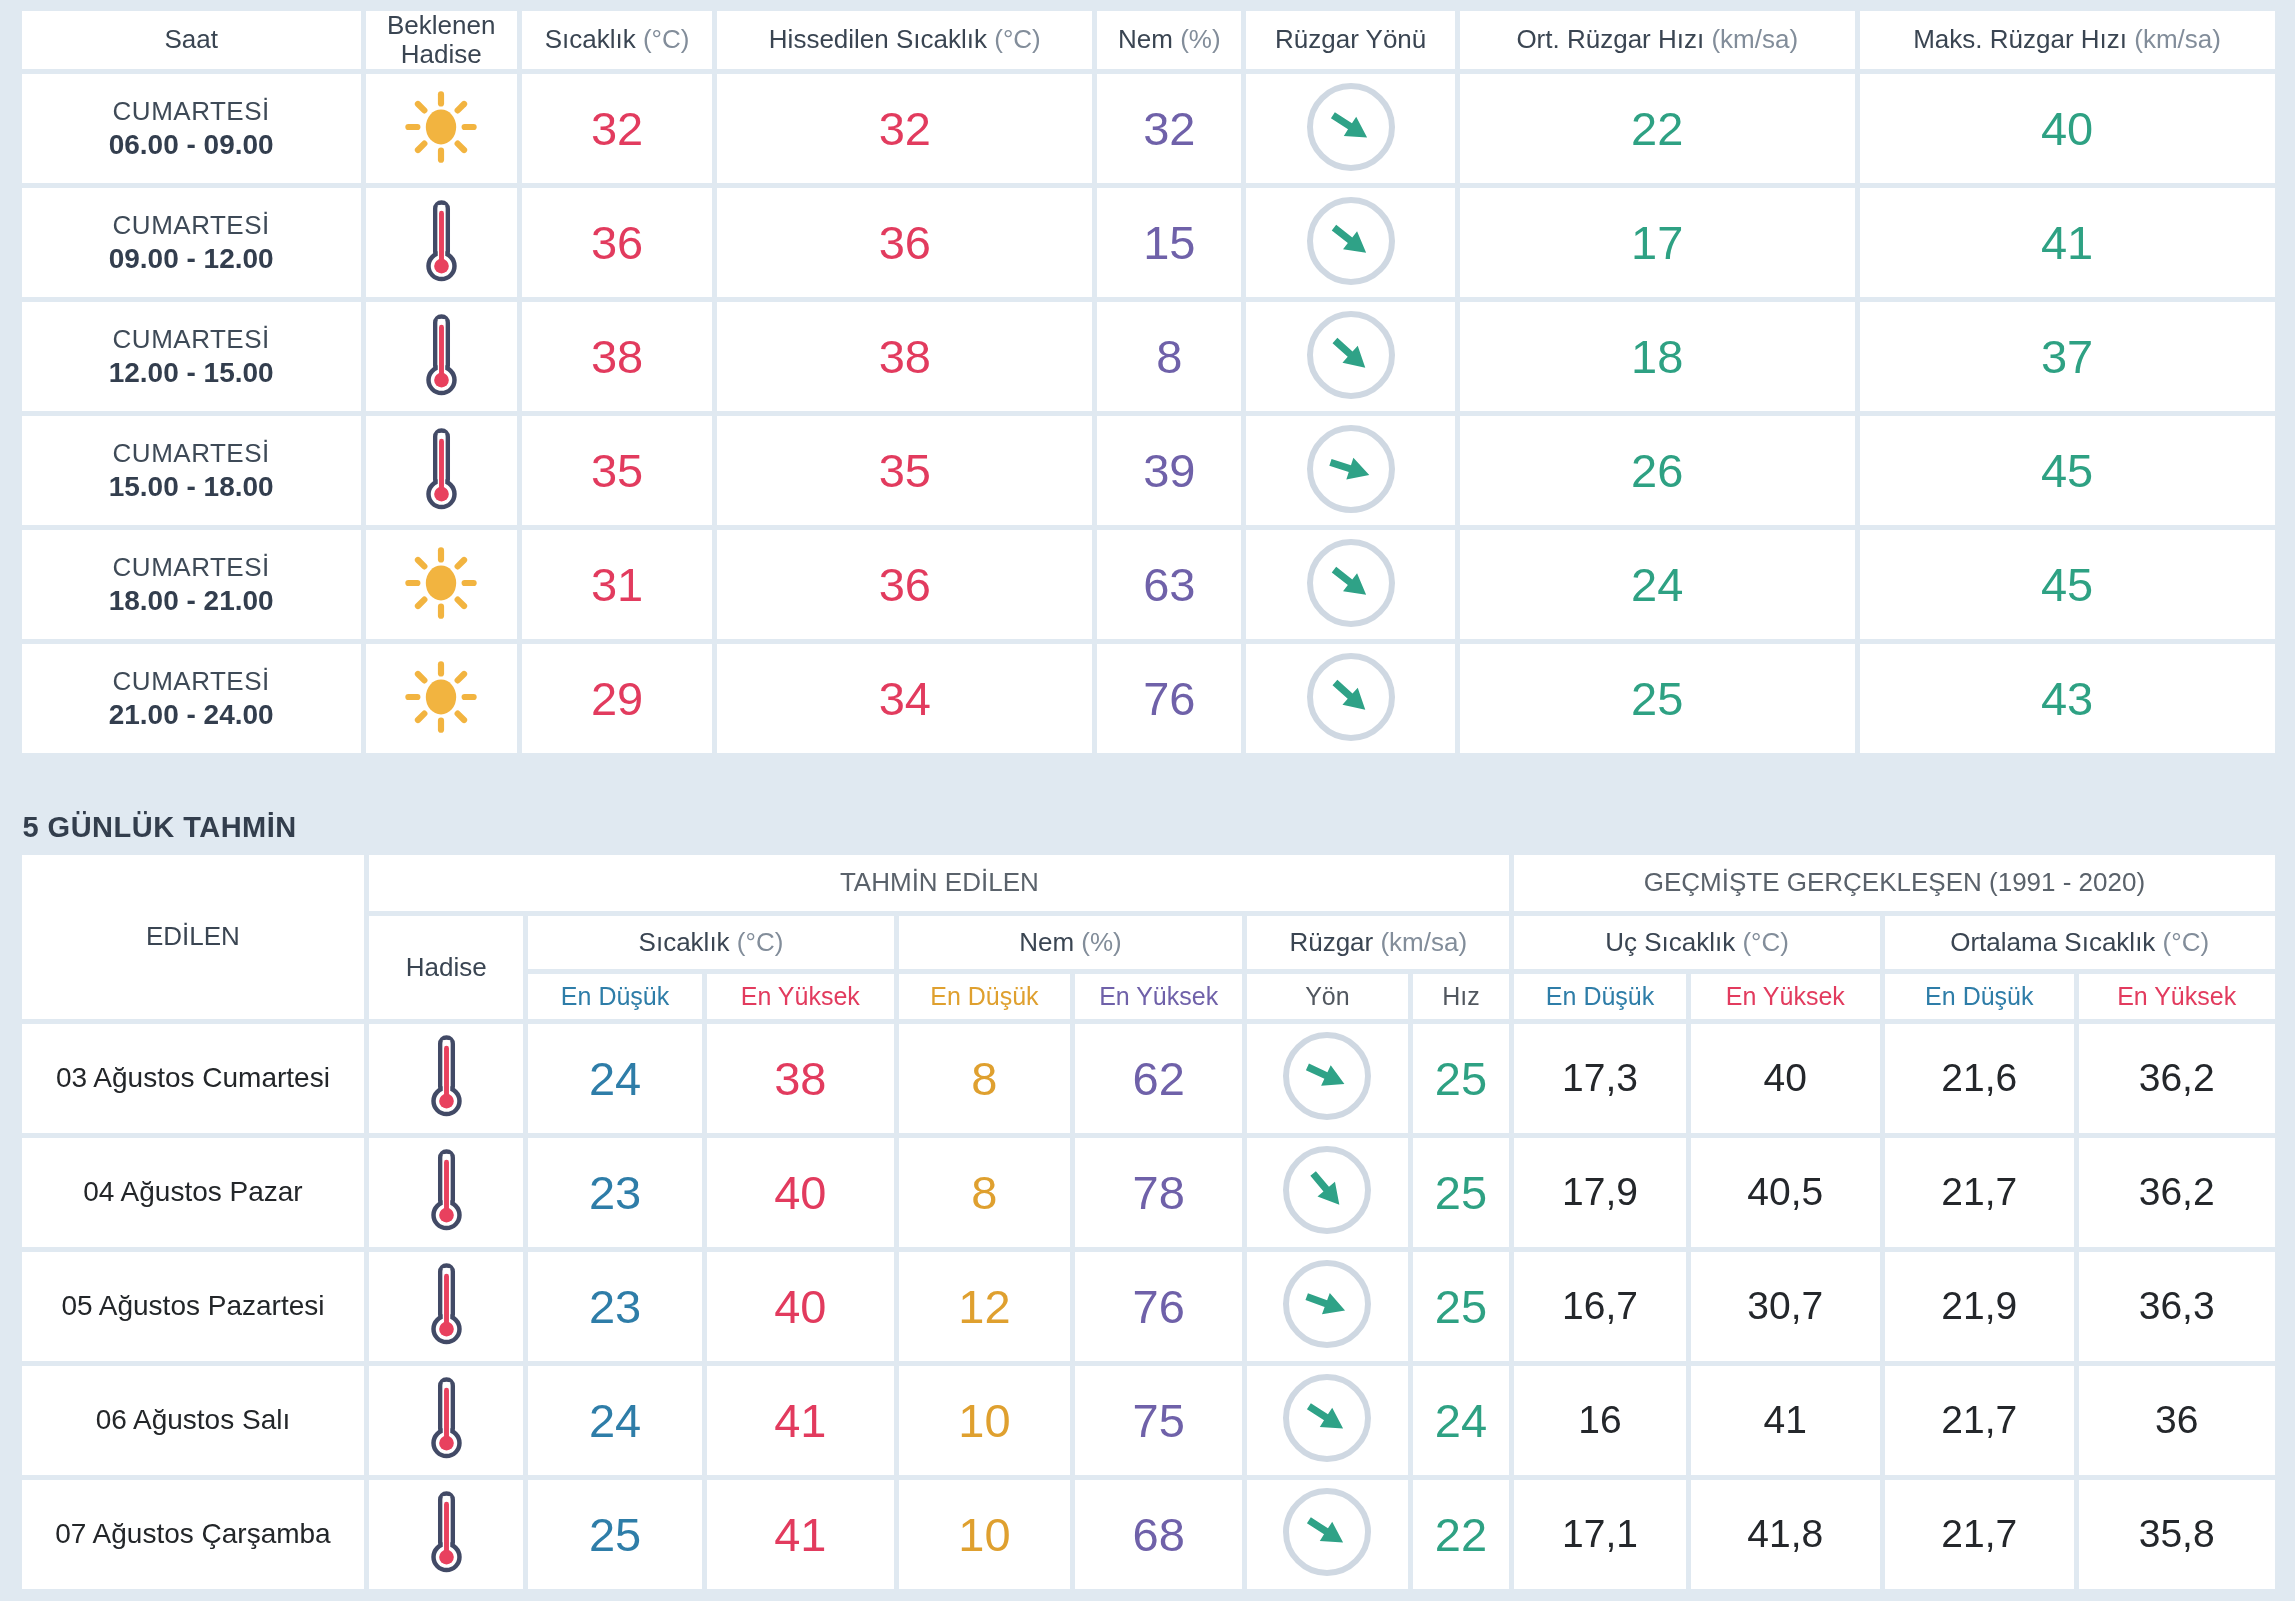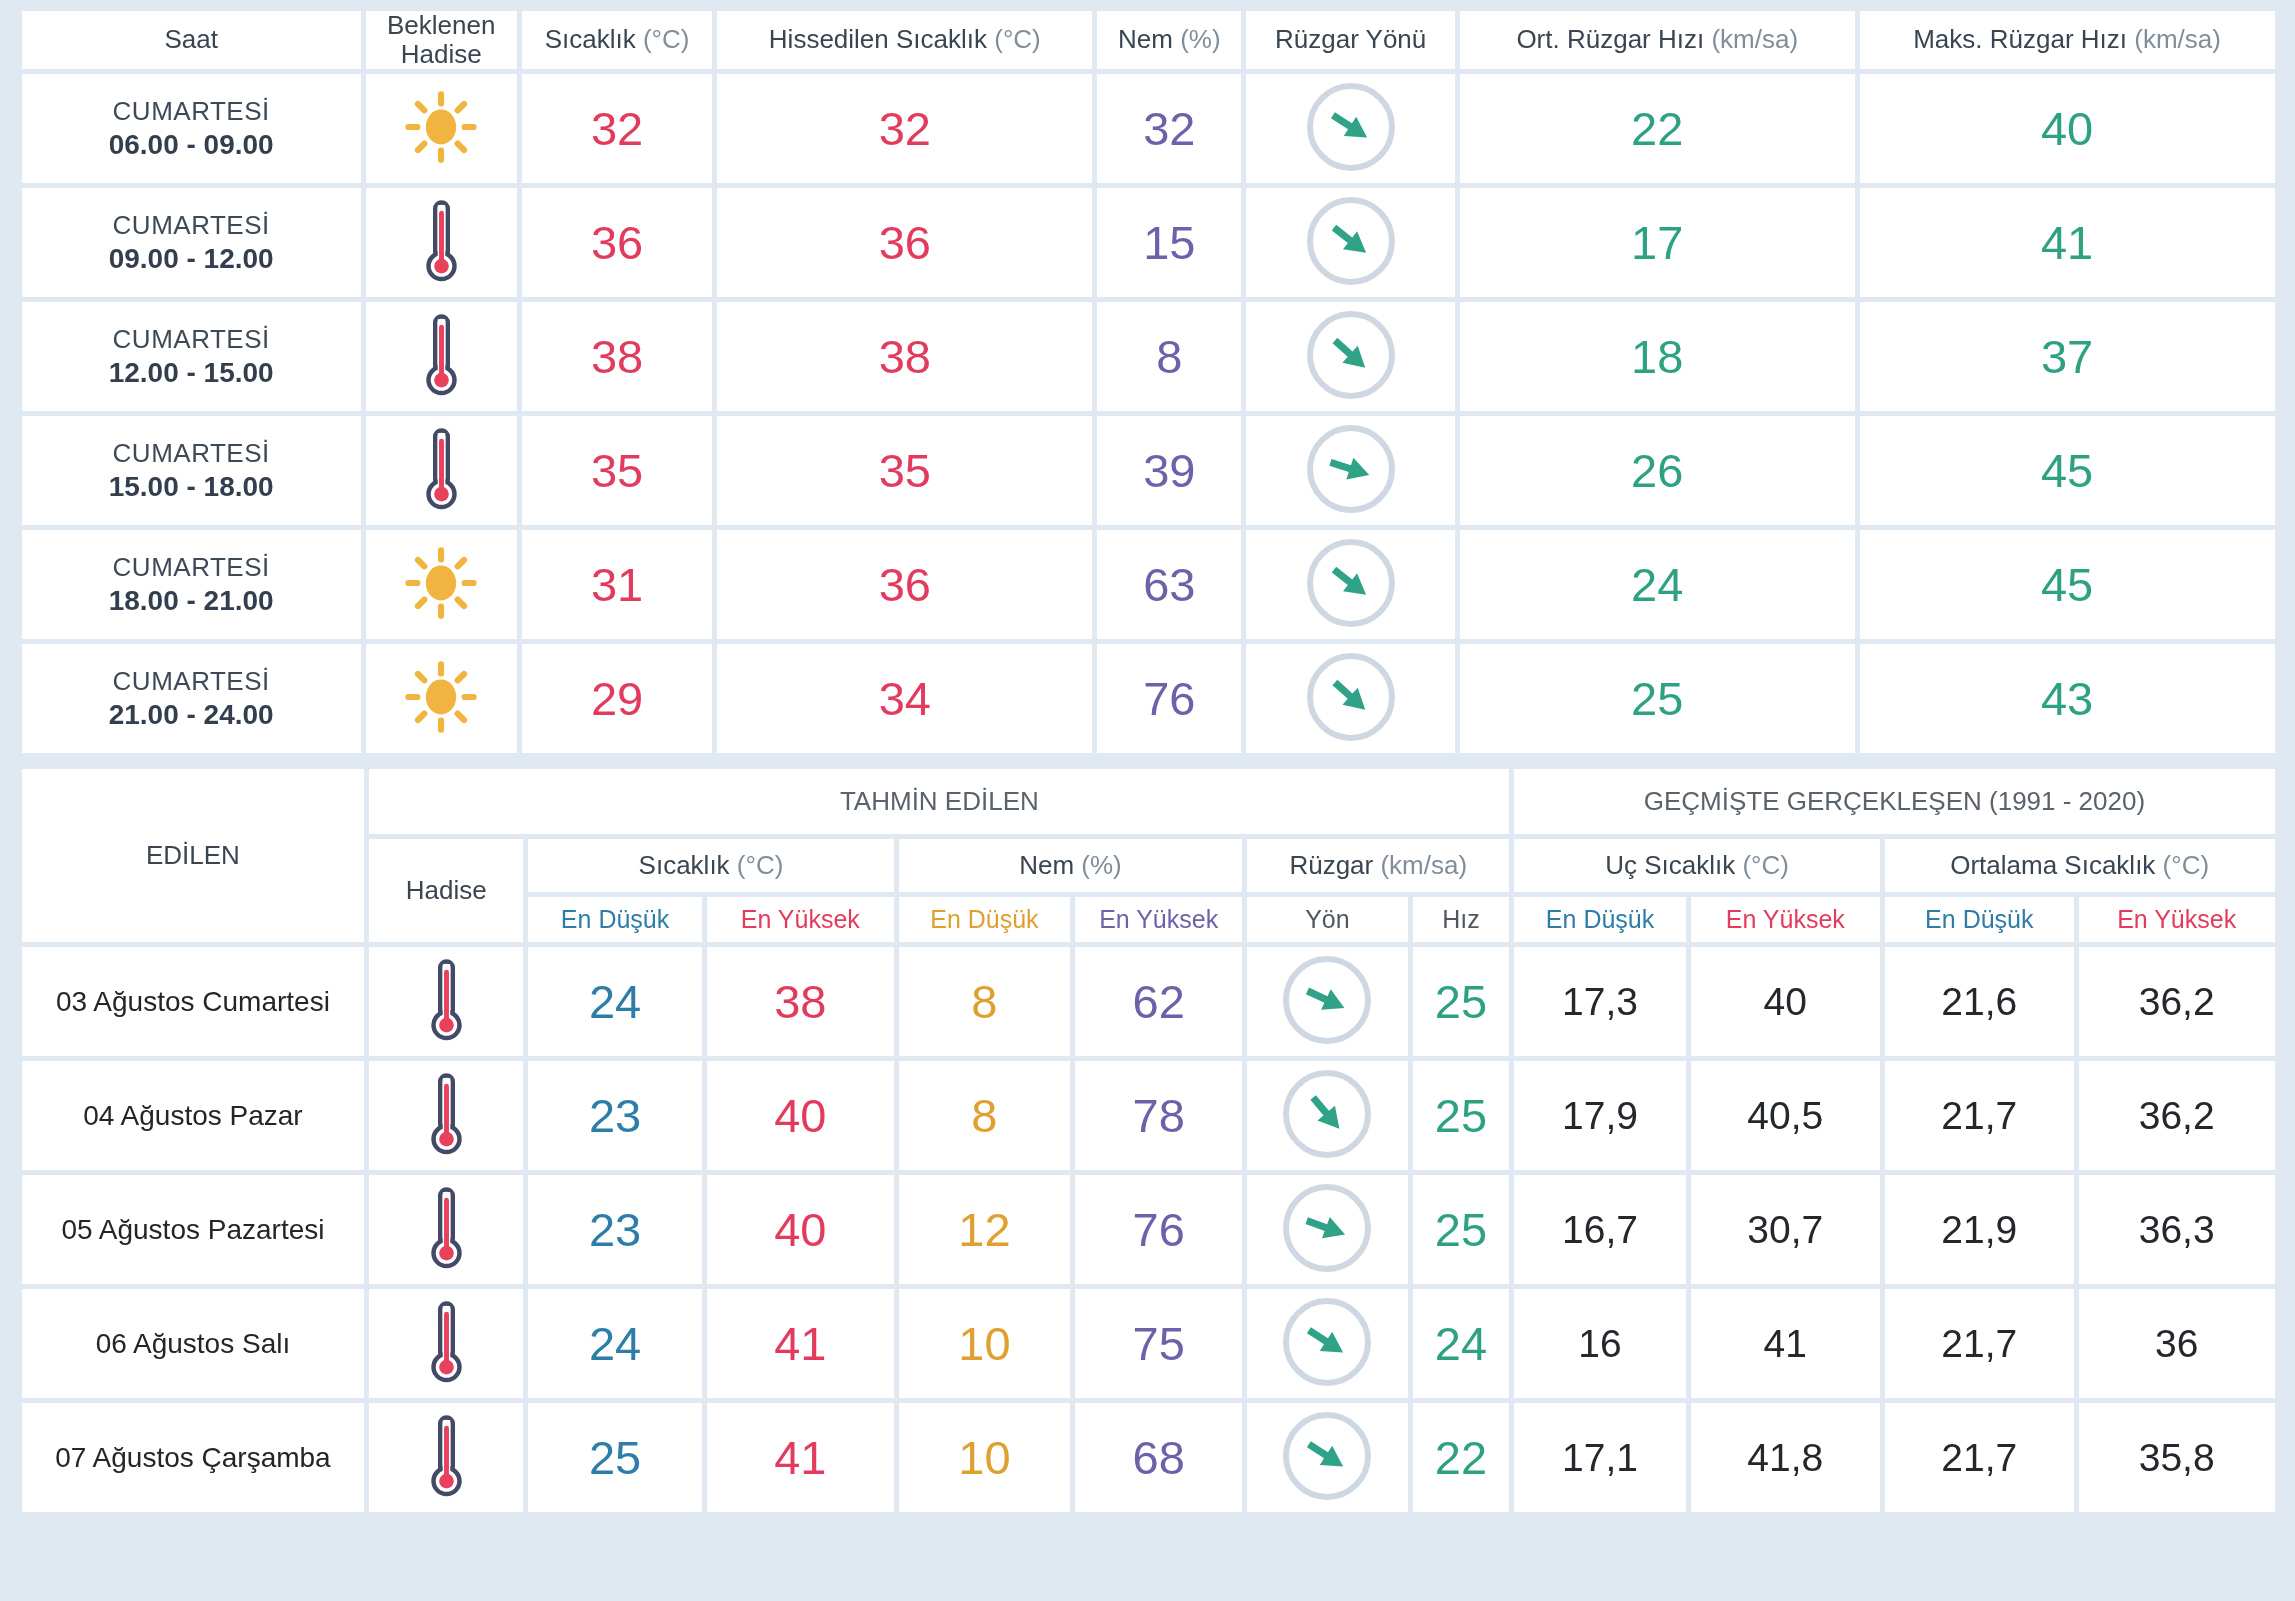--- a/index.html
+++ b/index.html
@@ -30,21 +30,21 @@
     padding:0;
     overflow:hidden;
   }
   
   th.colhead{
     font-weight:400;font-size:26px;color:#3a4552;line-height:1.12;
     height:55px;padding:3.9px 5.9px;margin-top:8px;
   }
   th.colhead .unit, th.subhead .unit{color:#828d9a;font-weight:400;}
   th.grouphead{
-    font-weight:400;font-size:26px;color:#5a626b;height:65px;
+    font-weight:400;font-size:26px;color:#5a626b;height:56px;
   }
   th.subhead{
     font-weight:400;font-size:26px;color:#3a4552;height:53px;
   }
   th.minmax{
     font-weight:400;font-size:25px;height:45px;
   }
   
   tr.datarow td{height:109px;}
   td.timecell .dayname{font-size:26px;color:#3e4a57;letter-spacing:0.5px;}
@@ -314,20 +314,21 @@
               </span>
             </td>
             <td class="num c-green">25</td>
             <td class="num c-green">43</td>
           </tr>
 
       </tbody>
     </table>
   </div>
 
+  <div class="section-title second">5 GÜNLÜK TAHMİN</div>
 
   <div class="tbl-wrap">
     <table class="wx">
       <colgroup>
         <col style="width:15.6%">
           <col style="width:7.0%">
           <col style="width:7.9%">
           <col style="width:8.5%">
         <col style="width:7.8%">
           <col style="width:7.6%">

